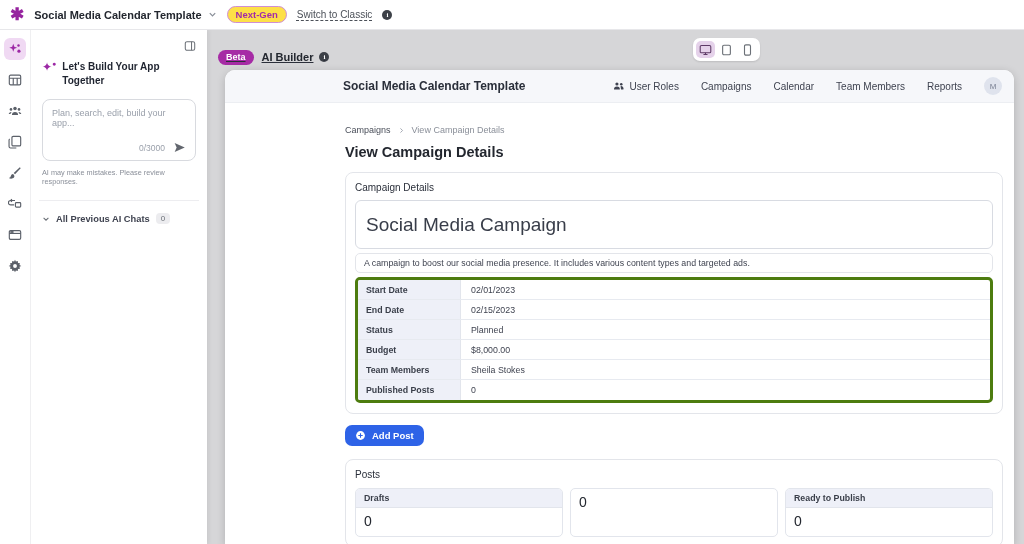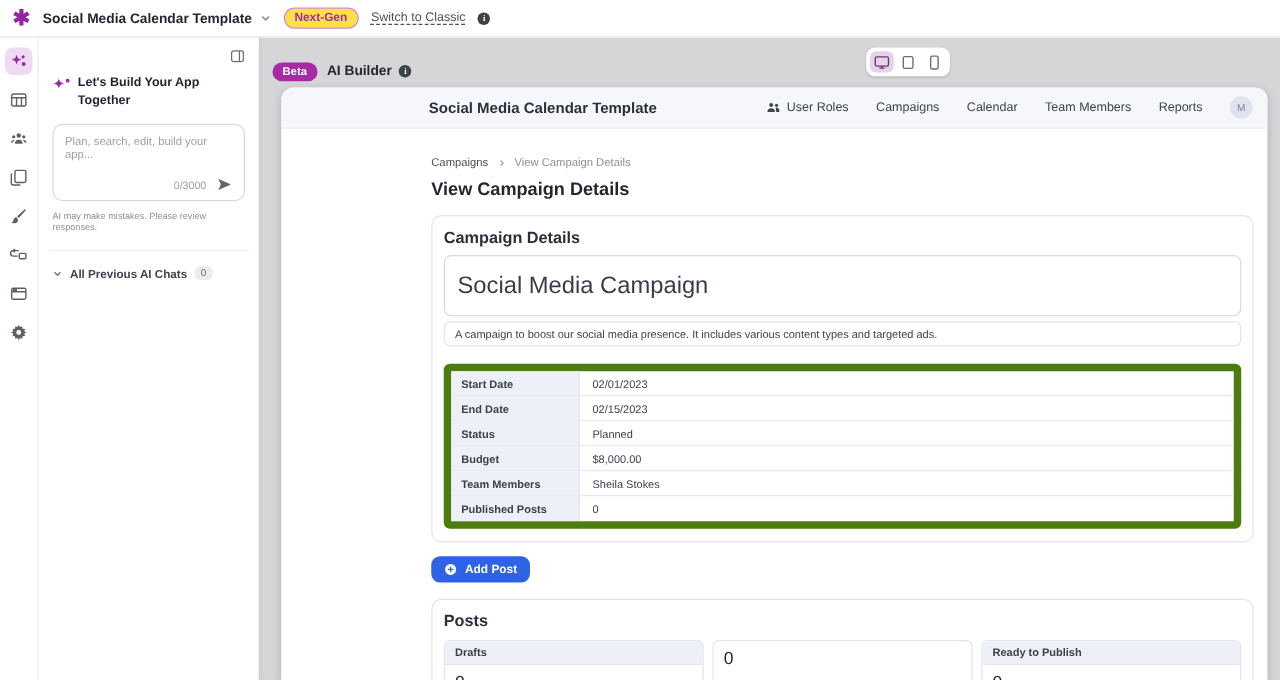--- a/index.html
+++ b/index.html
@@ -46,21 +46,21 @@
   .send-btn { color:#62666e; cursor:pointer; display:flex; }
   .disclaimer { margin-top:7px; font-size:7.3px; color:#8a8f99; }
   .chat-divider { border-top:1px solid #ededf0; margin:14px -3px 0; }
   .prev-chats { margin-top:12px; display:flex; align-items:center; gap:6px; cursor:pointer; }
   .prev-chats-chev { color:#6b7077; font-size:8px; }
   .prev-chats-label { font-size:9.3px; font-weight:bold; color:#3f4350; }
   .count-badge { background:#ececef; color:#6b7077; font-size:8px; border-radius:4px; padding:1px 5px; }
 
   
   .canvas { position:absolute; left:207px; top:30px; width:817px; height:514px; background:#d6d6d8; }
-  .builder-bar { position:absolute; left:0; top:0; width:100%; height:54px; display:flex; align-items:center; padding:0 0 0 11px; }
+  .builder-bar { position:absolute; left:0; top:0; width:100%; height:54px; display:flex; align-items:center; padding:0 0 0 11px;text-decoration:underline; }
   .beta-badge { background:#a62ba5; color:#fff; font-size:9px; font-weight:bold; border-radius:10px; padding:2.5px 8px; }
   .builder-title { font-size:11px; font-weight:bold; color:#23272f; margin-left:8px; }
   .builder-bar .info-dot { margin-left:6px; }
   .device-toggle { position:absolute; left:486px; top:8px; background:#fff; border-radius:7px; padding:3px;
     display:flex; gap:2px; box-shadow:0 1px 2px rgba(0,0,0,.12); }
   .device-btn { width:19px; height:17px; border-radius:5px; display:flex; align-items:center; justify-content:center;
     color:#6b7077; cursor:pointer; }
   .device-btn.active { background:#e5d2ea; color:#5d3a66; }
 
   
@@ -76,26 +76,26 @@
 
   .app-body { padding:22px 11px 0 120px; }
   .breadcrumb { display:flex; align-items:center; gap:7px; font-size:9px; }
   .crumb-parent { color:#4a4f5a; cursor:pointer; }
   .crumb-sep { color:#9aa0ab; }
   .crumb-current { color:#8a8f99; }
   .page-title { margin-top:9px; font-size:14.5px; font-weight:bold; color:#23272f; }
 
   .card { border:1px solid #e3e5ea; border-radius:8px; background:#fff; }
   .card-details { margin-top:12px; padding:9px 9px 10px; }
-  .card-label { font-size:13px; font-weight:bold; color:#2a2f3a; }
+  .card-label { font-size:10px; font-weight:normal; color:#2a2f3a; }
   .name-box { margin-top:7px; border:1px solid #d8dbe2; border-radius:6px; height:49px; display:flex;
     align-items:center; padding:0 10px; font-size:19px; color:#383d49; }
   .desc-box { margin-top:4px; border:1px solid #e3e5ea; border-radius:5px; padding:4px 8px; font-size:8.8px; color:#3f4350; }
 
-  .dtable { margin-top:14px; border:6px solid #4d7c0f; border-radius:5px; overflow:hidden; }
+  .dtable { margin-top:4px; border:3px solid #4d7c0f; border-radius:5px; overflow:hidden; }
   .drow { display:flex; border-bottom:1px solid #e7eaf0; height:20px; }
   .drow:last-child { border-bottom:none; }
   .dlabel { width:103px; background:#eef0f8; border-right:1px solid #e2e5ec; font-size:8.8px; font-weight:bold;
     color:#3a3f4a; display:flex; align-items:center; padding:0 8px; }
   .dvalue { flex:1; font-size:8.8px; color:#3f4350; display:flex; align-items:center; padding:0 10px; }
 
   .add-post { margin-top:11px; display:inline-flex; align-items:center; gap:6px; background:#2e63e7; color:#fff;
     border:none; border-radius:7px; height:21px; padding:0 10px; font-size:9.5px; font-weight:bold;
     font-family:"Liberation Sans",sans-serif; cursor:pointer; }
 

